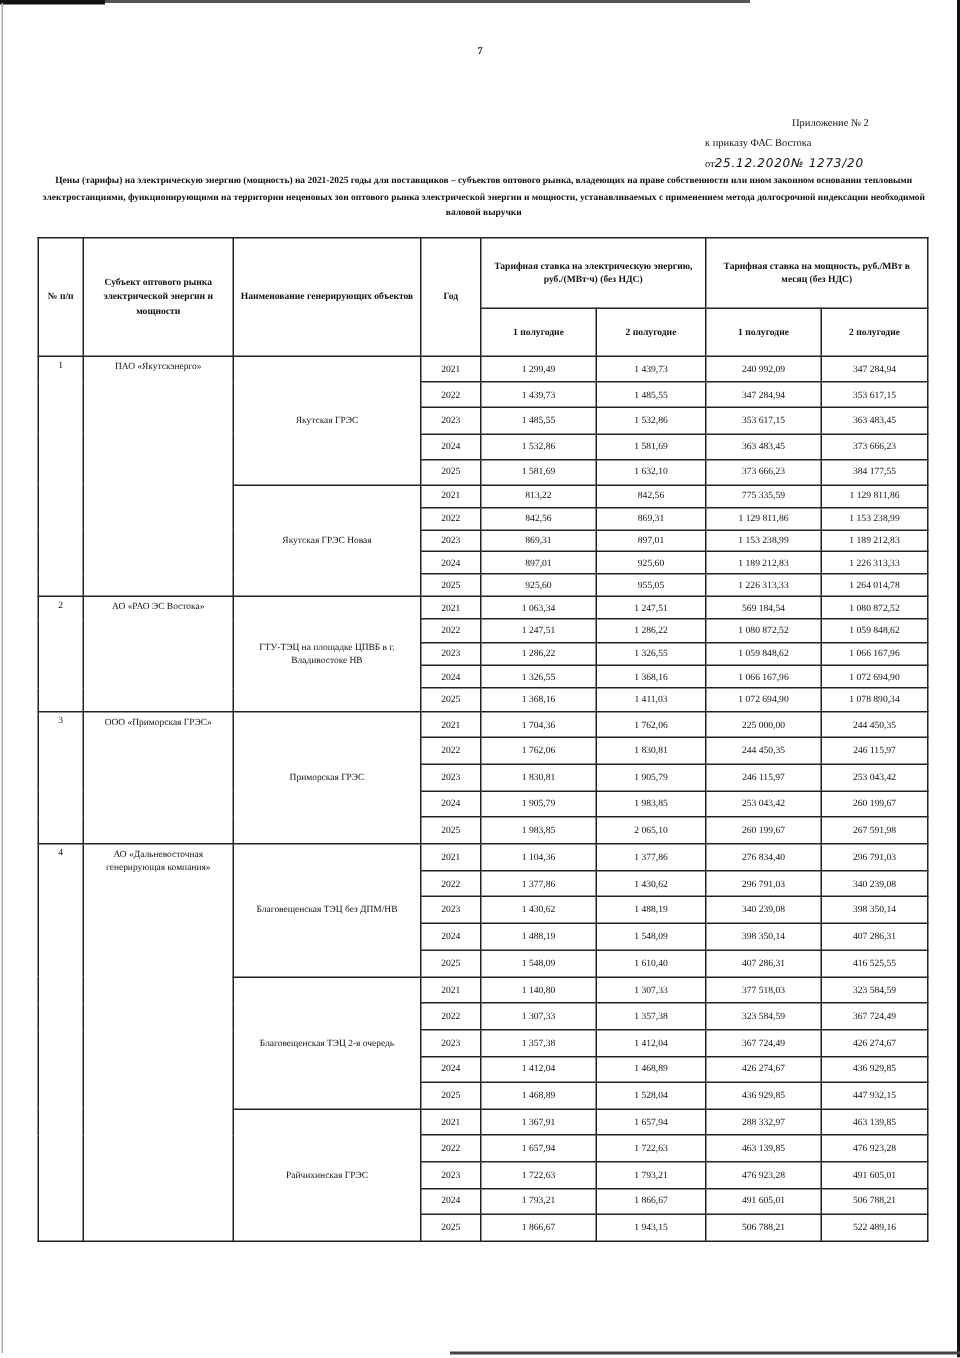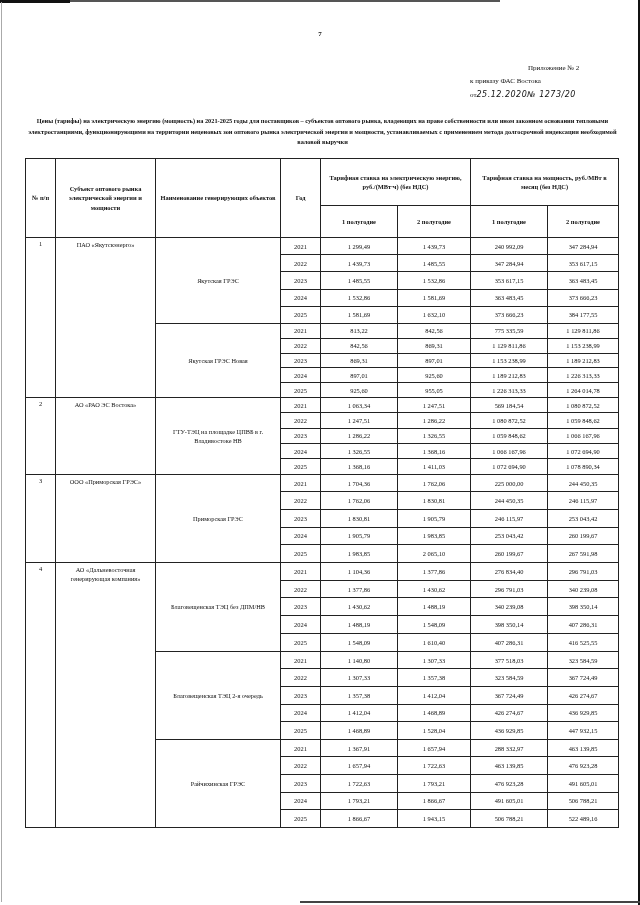--- a/index.html
+++ b/index.html
@@ -7,21 +7,21 @@
          font-family: "Liberation Serif", "DejaVu Serif", serif; color: #111; }
   .scan-top { position: absolute; left: 0; top: 0; width: 500px; height: 2px; background: #555; }
   .scan-top2 { position: absolute; left: 0; top: 0; width: 70px; height: 3px; background: #111; }
   .scan-left { position: absolute; left: 1px; top: 2px; width: 1px; height: 900px; background: #aaa; }
   .scan-right { position: absolute; left: 638px; top: 0; width: 2px; height: 905px; background: #111; }
   .scan-bottom { position: absolute; left: 300px; top: 901px; width: 340px; height: 2px; background: #444; }
 
   .page-number { position: absolute; left: 0; width: 640px; top: 30px; text-align: center;
                  font-size: 7px; font-weight: bold; }
   .appendix { position: absolute; left: 470px; top: 62px; font-size: 7px; line-height: 13px; }
-  .appendix .a1 { padding-left: 58px; }
+  .appendix .a1 { padding-left: 58px; margin-top: 14px; }
   .appendix .hand { font-family: "DejaVu Sans", sans-serif; font-style: italic; font-size: 8px; letter-spacing: 0.5px; text-align: right; }
   .doc-title { position: absolute; left: 20px; width: 605px; top: 116px; text-align: center;
                font-size: 6.3px; font-weight: bold; line-height: 10.5px; }
 
   table.tariffs { position: absolute; left: 25px; top: 158px; width: 593px;
                   border-collapse: collapse; table-layout: fixed; font-size: 6.4px; }
   table.tariffs td, table.tariffs th { border: 1px solid #222; padding: 0 2px; text-align: center;
                   vertical-align: middle; overflow: hidden; }
   table.tariffs th { font-weight: bold; line-height: 9.5px; }
   table.tariffs tr.h1 th { height: 46px; }

